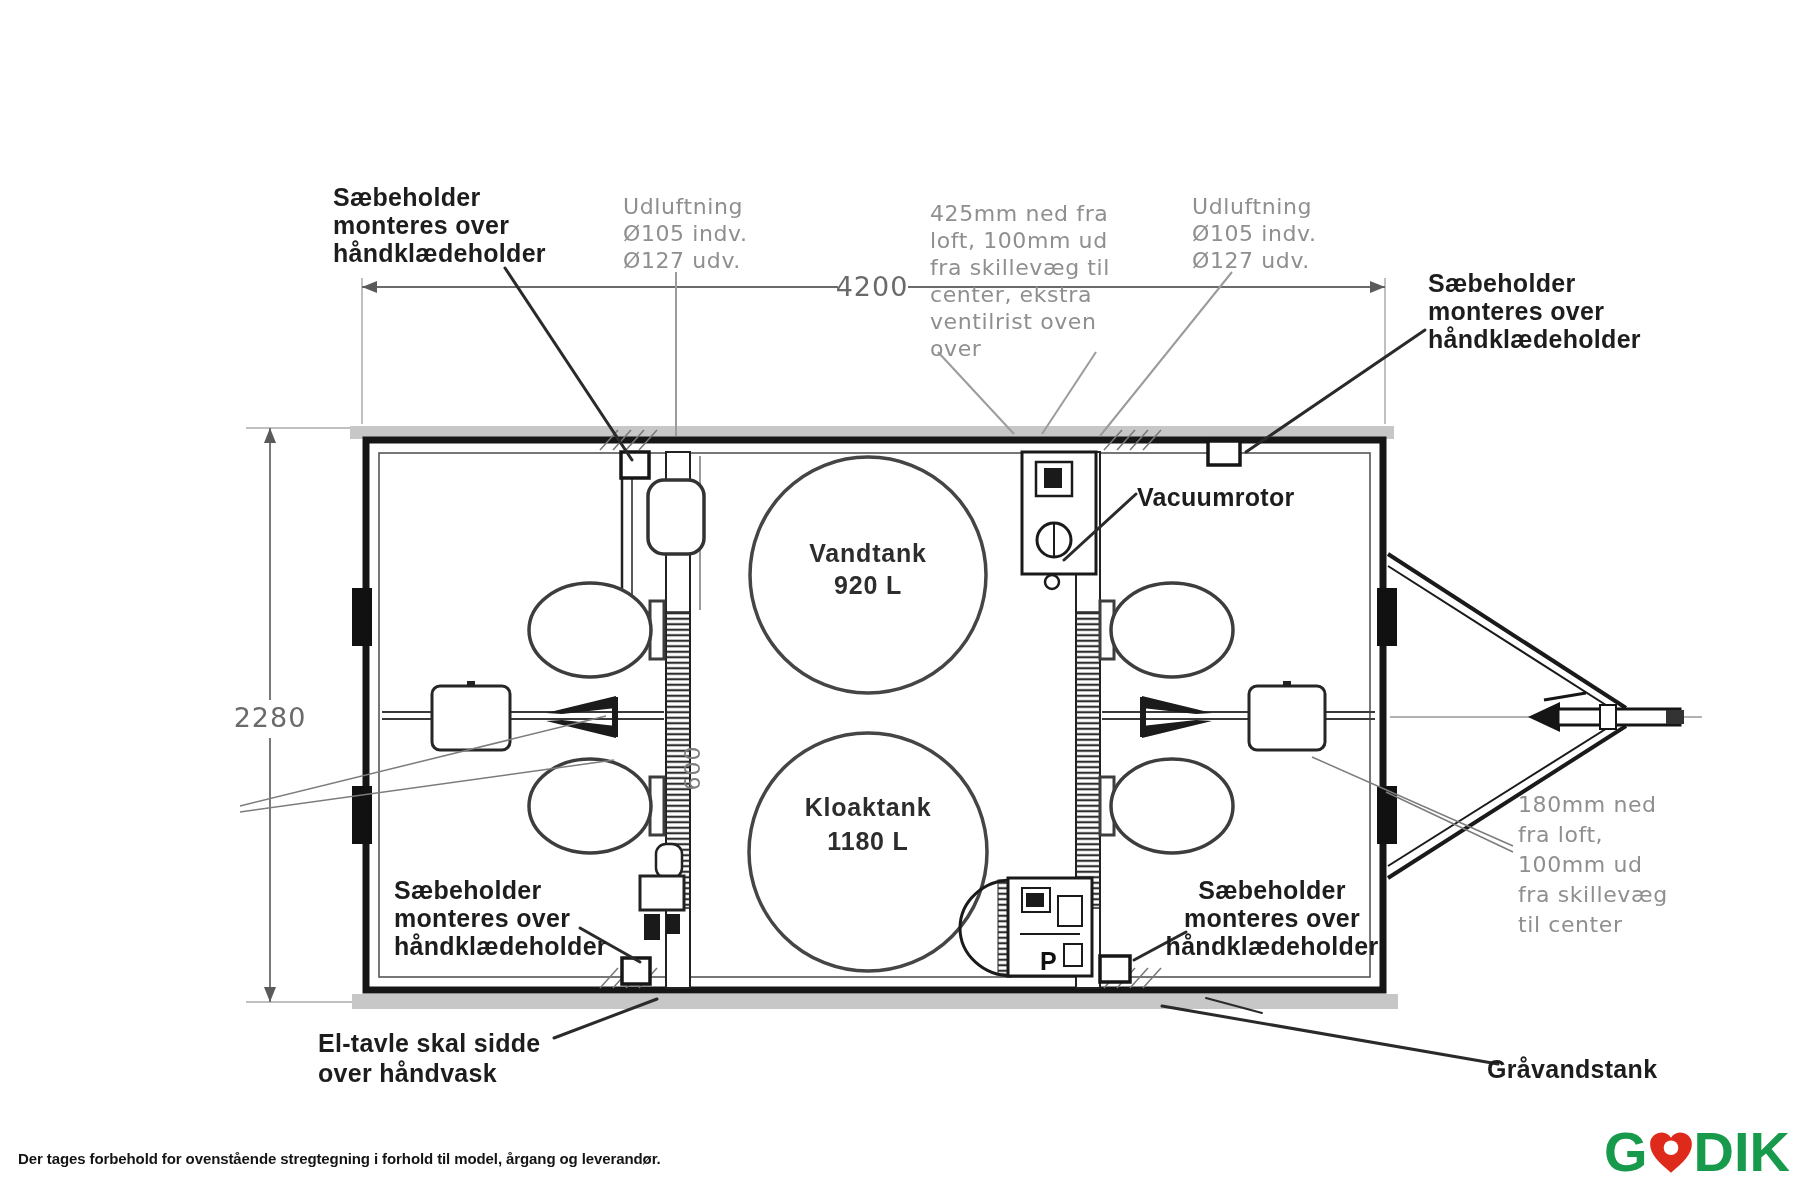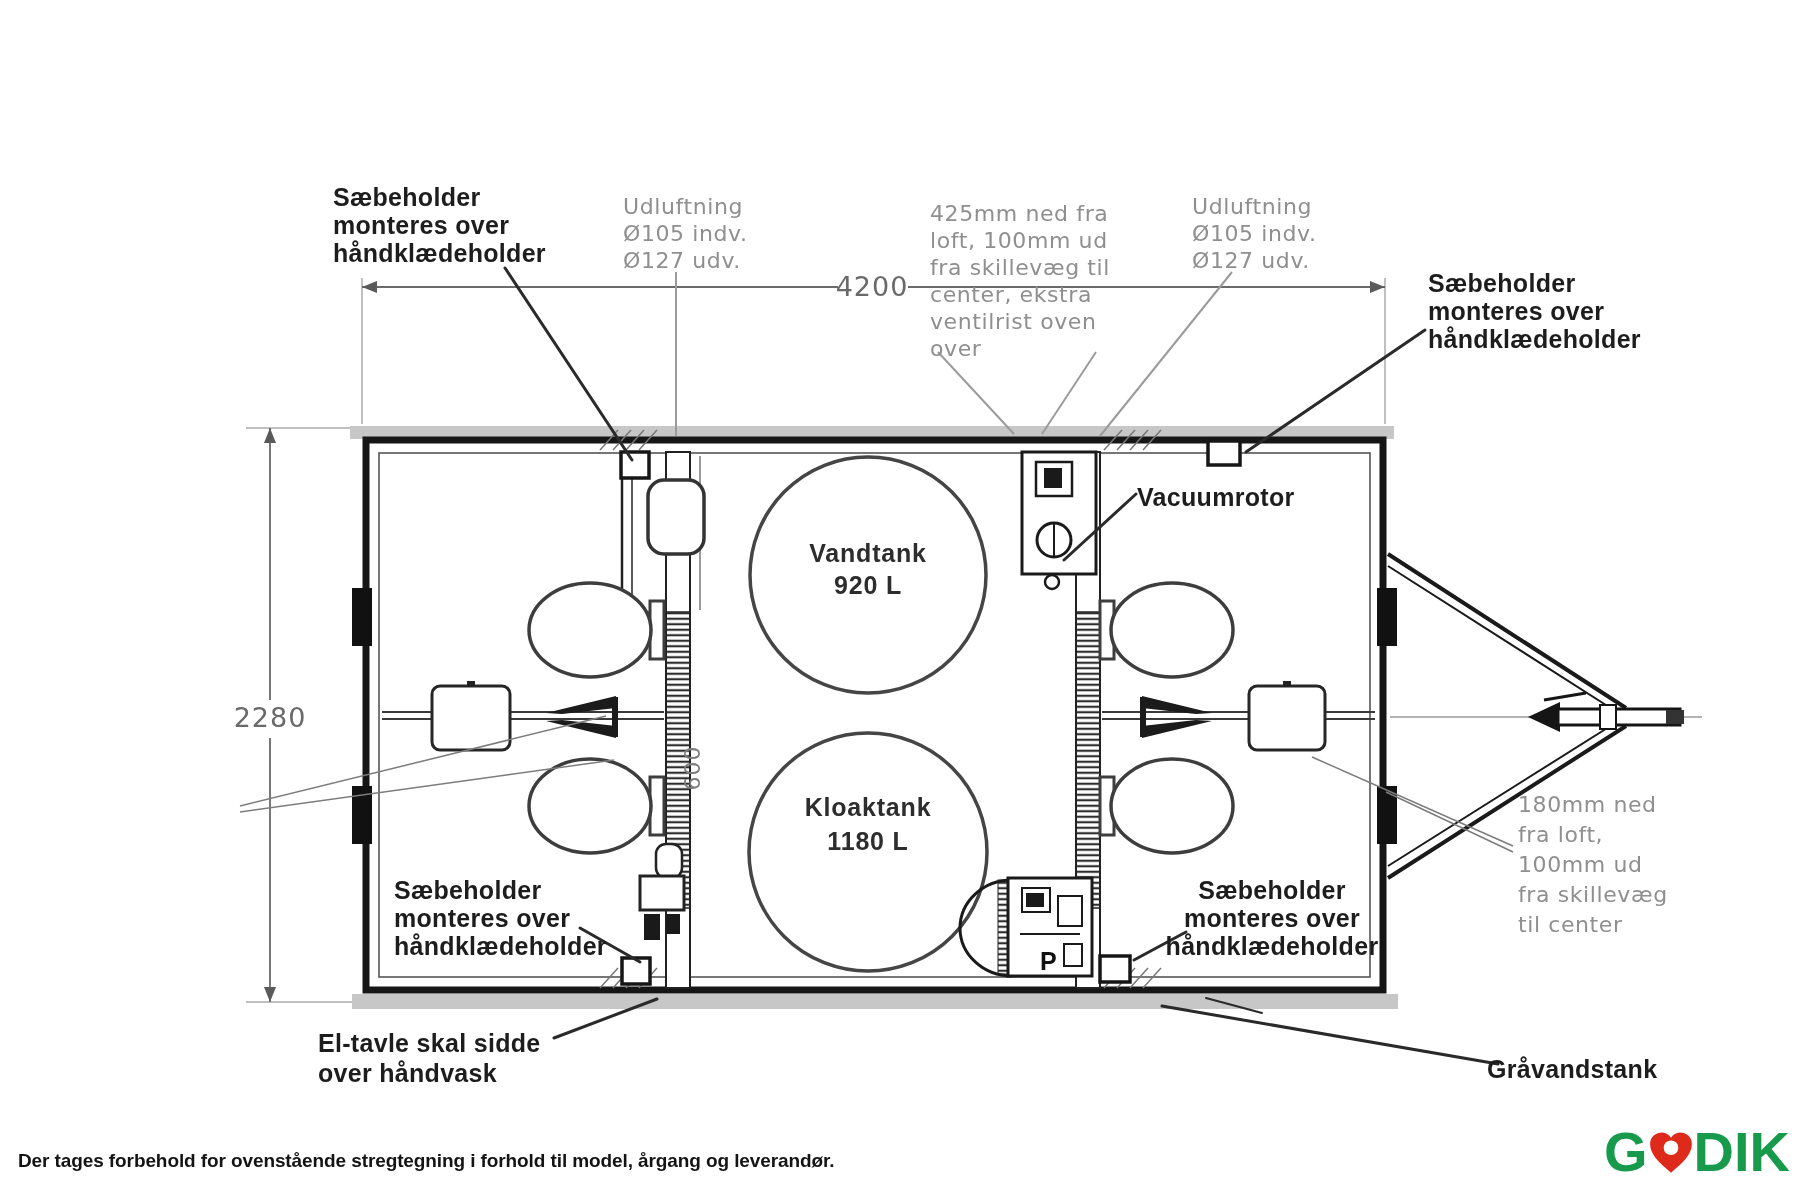--- a/index.html
+++ b/index.html
@@ -4,21 +4,21 @@
 <style>
   html,body{margin:0;padding:0;background:#fff;width:1800px;height:1200px;position:relative;overflow:hidden;font-family:"Liberation Sans",sans-serif;}
   #stage{position:absolute;left:0;top:0;width:1800px;height:1200px;}
   svg text{font-family:"Liberation Sans",sans-serif;}
   svg text.lbl{font-size:25px;font-weight:600;fill:#1d1d1d;letter-spacing:0.3px;}
   svg text.note{font-size:22px;font-weight:400;fill:#8f8f8f;letter-spacing:0.6px;font-family:"DejaVu Sans",sans-serif;}
   svg text.dim{font-size:27px;font-weight:400;fill:#6a6a6a;letter-spacing:1px;font-family:"DejaVu Sans",sans-serif;}
   svg text.dimsm{font-size:22px;font-weight:400;fill:#7d7d7d;letter-spacing:1px;font-family:"DejaVu Sans",sans-serif;}
   svg text.tank{font-size:25px;font-weight:600;fill:#2d2d2d;letter-spacing:0.8px;}
   svg text.plabel{font-size:25px;font-weight:700;fill:#111;}
-  .footer{position:absolute;left:18px;top:1150px;font-weight:700;font-size:19px;color:#141414;letter-spacing:-0.1px;}
+  .footer{position:absolute;left:18px;top:1150px;font-weight:700;font-size:15px;color:#141414;letter-spacing:-0.1px;}
   .logo{position:absolute;left:1604px;top:1124px;display:flex;align-items:center;font-weight:800;font-size:56px;color:#189a4c;letter-spacing:0px;line-height:1;}
   .logo .heart{margin:4px -1px 0 -1px;}
 </style>
 </head>
 <body>
 
 <div id="stage">
 
 <svg width="1800" height="1200" viewBox="0 0 1800 1200" xmlns="http://www.w3.org/2000/svg">
   <defs>

